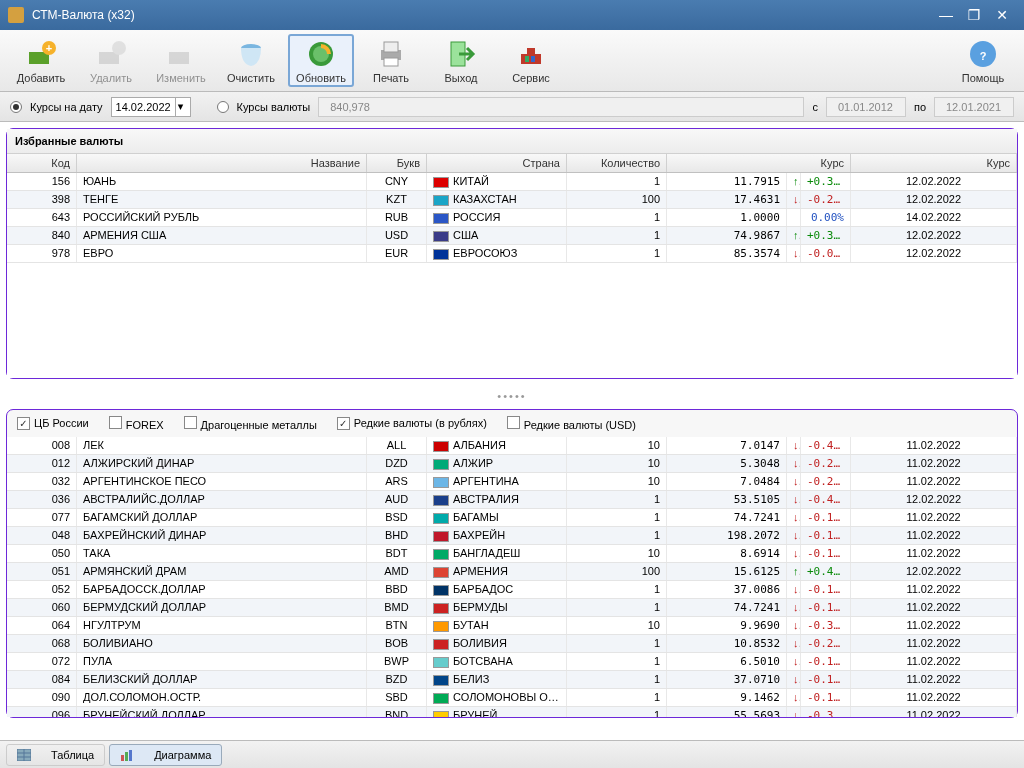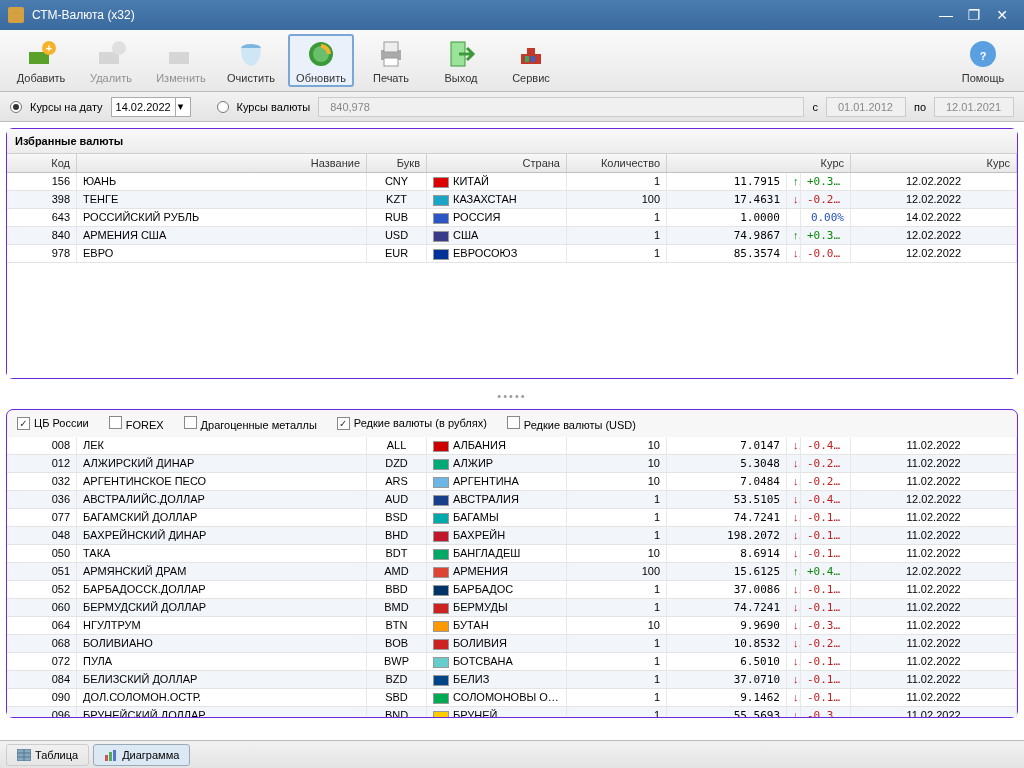--- a/index.html
+++ b/index.html
@@ -45,21 +45,21 @@
 .up{color:#0a8a0a}
 .down{color:#c02020}
 .neutral{color:#2050c0}
 .fav-body{height:205px}
 .divider{text-align:center;color:#999;padding:1px;letter-spacing:2px}
 .checks{display:flex;gap:20px;padding:6px 10px;align-items:center}
 .chk{width:13px;height:13px;border:1px solid #888;background:#fff;display:inline-flex;align-items:center;justify-content:center;margin-right:4px}
 .chk.on::after{content:"✓";font-size:10px;color:#333}
 .rates-body{height:280px;overflow-y:scroll}
 .bottombar{position:absolute;bottom:0;left:0;right:0;height:28px;background:linear-gradient(#f2f2f2,#e4e4e4);border-top:1px solid #bbb;display:flex;align-items:center;padding:0 6px;gap:4px}
-.tab-btn{padding:4px 10px;border:1px solid #ccc;border-radius:3px;display:flex;align-items:center;gap:4px;cursor:pointer}
+.tab-btn{padding:4px 10px;border:1px solid #ccc;border-radius:3px;display:flex;align-items:center;gap:20px;cursor:pointer}
 .tab-btn.sel{background:#dde8f5;border-color:#9ab}
 .tab-icon{width:14px;height:12px;display:inline-block}
 svg{display:block}
 </style>
 </head>
 <body>
 
 <div class="titlebar">
   <div class="titlebar-icon"></div>
   <div class="titlebar-text">СТМ-Валюта (x32)</div>

